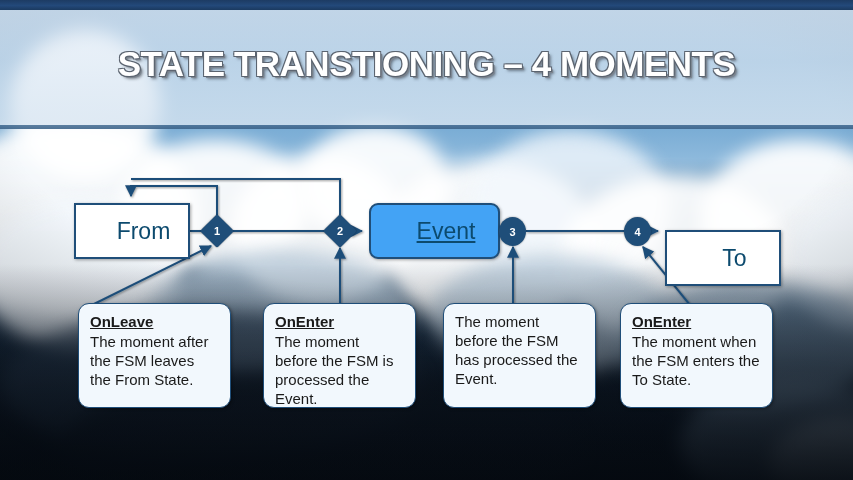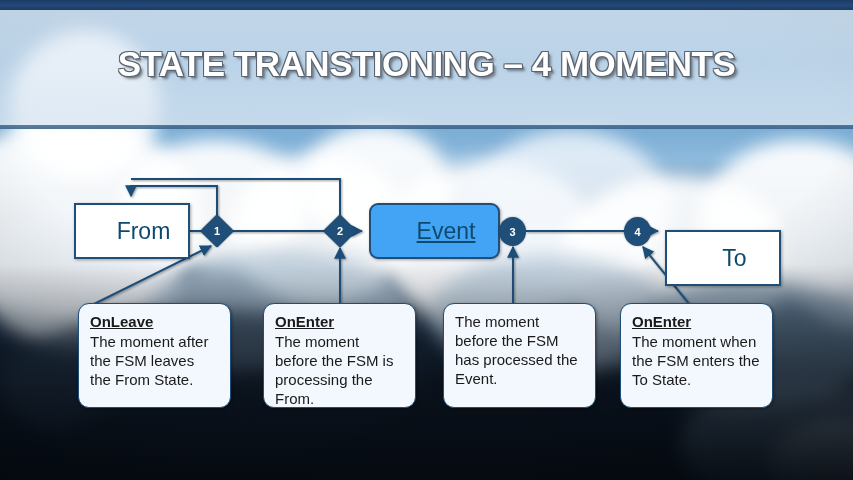--- a/index.html
+++ b/index.html
@@ -262,21 +262,21 @@
     <span>4</span>
   </div>
 
   <div class="callout" style="left:78px; top:303px; width:153px; height:105px;">
     <span class="callout-title">OnLeave</span>
     <span class="callout-body">The moment after the FSM leaves the From State.</span>
   </div>
 
   <div class="callout" style="left:263px; top:303px; width:153px; height:105px;">
     <span class="callout-title">OnEnter</span>
-    <span class="callout-body">The moment before the FSM is processing the From.</span>
+    <span class="callout-body">The moment before the FSM is processed the Event.</span>
   </div>
 
   <div class="callout" style="left:443px; top:303px; width:153px; height:105px;">
     <span class="callout-body">The moment before the FSM has processed the Event.</span>
   </div>
 
   <div class="callout" style="left:620px; top:303px; width:153px; height:105px;">
     <span class="callout-title">OnEnter</span>
     <span class="callout-body">The moment when the FSM enters the To State.</span>
   </div>

